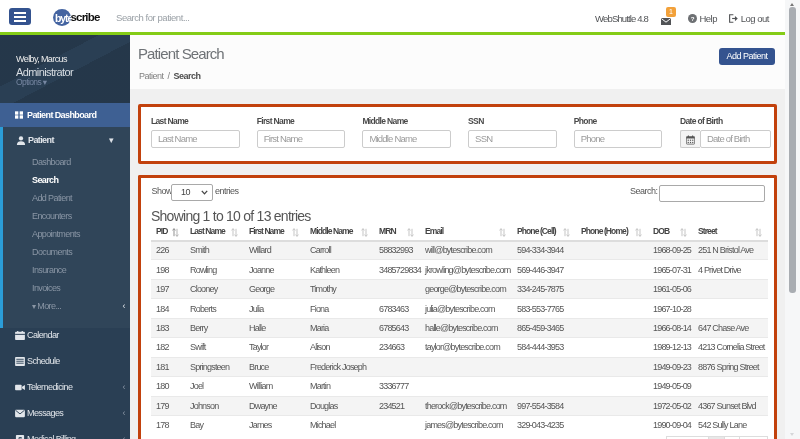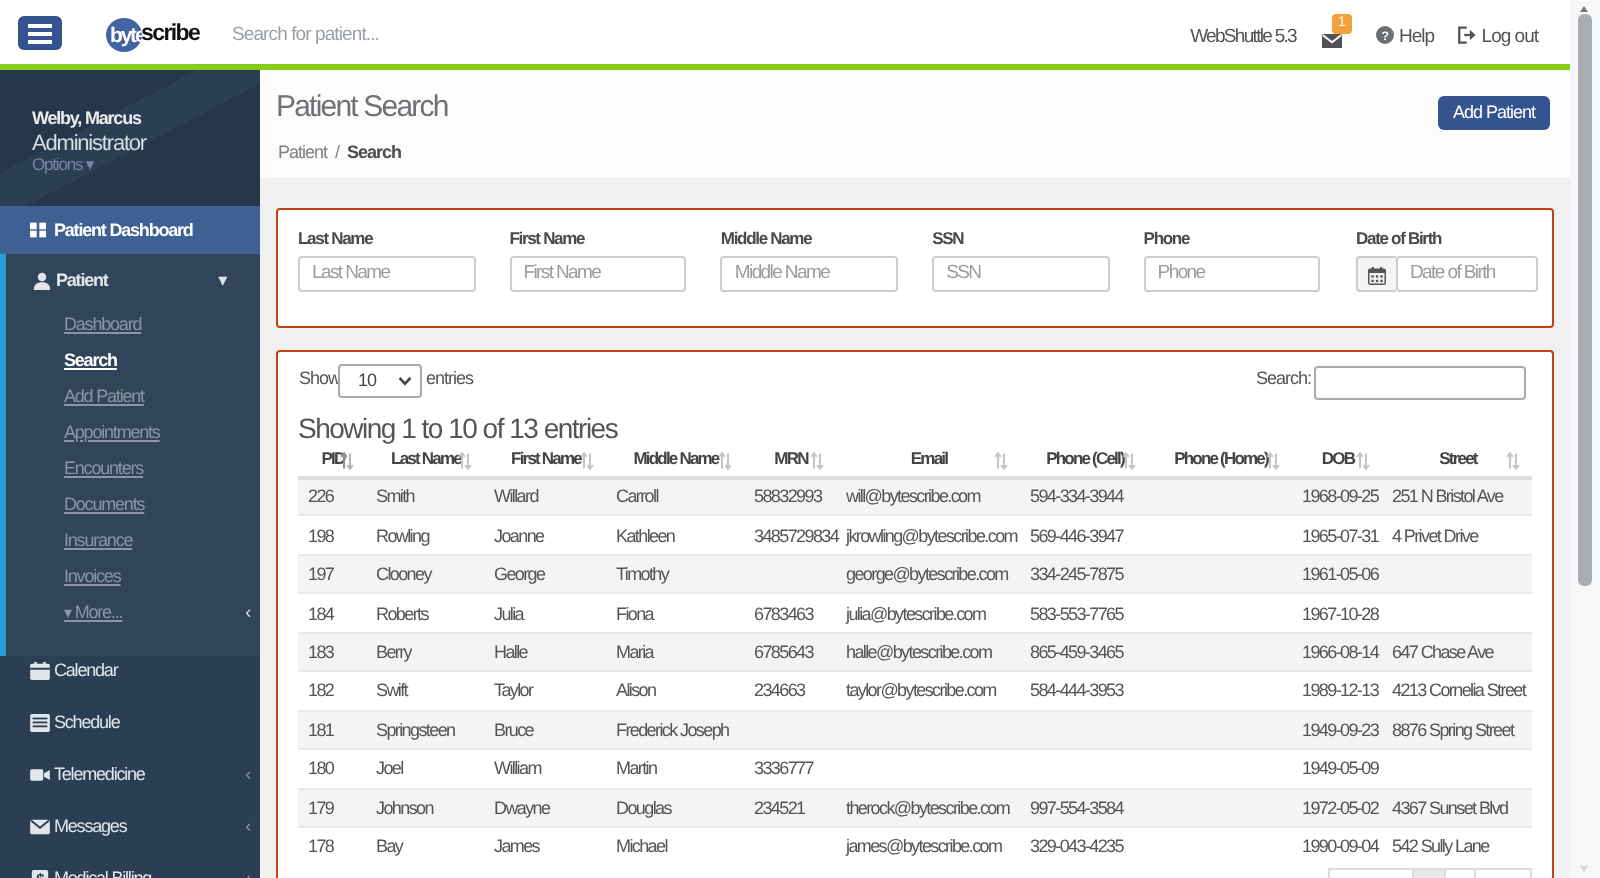--- a/index.html
+++ b/index.html
@@ -17,45 +17,45 @@
 .badge1 { position:absolute; left:5px; top:-8px; background:#f2a13a; color:#fff; font-size:7px; padding:1px 3px 1.5px; border-radius:2px; letter-spacing:0; }
 
 .sbar { position:absolute; right:0; top:0; width:15px; height:439px; background:#f6f7f8; z-index:9; }
 .sbar .thumb { position:absolute; left:3.5px; top:7px; width:7px; height:286px; background:#a9adb2; border-radius:3px; }
 .sbar .arr { position:absolute; left:5px; width:0; height:0; border-left:2.5px solid transparent; border-right:2.5px solid transparent; }
 .sbar .up { top:3px; border-bottom:3px solid #777; }
 .sbar .dn { bottom:3px; border-top:3px solid #d5d7d9; }
 
 .sidebar { position:absolute; left:0; top:35px; width:130px; height:404px; background:#2a3f54; color:#fff; z-index:4; letter-spacing:-0.6px; }
 .sidebar .tex { position:absolute; left:0; top:0; width:130px; height:68px; background:linear-gradient(to top left, rgba(0,0,0,0) 62%, rgba(0,0,0,0.12) 62%), linear-gradient(to bottom right, rgba(0,0,0,0) 55%, rgba(0,0,0,0.12) 55%); }
-.uname { position:absolute; left:16px; top:19px; font-size:9px; font-weight:bold; color:#ececec; }
+.uname { position:absolute; left:16px; top:19px; font-size:9px; font-weight:normal; color:#ececec; }
 .urole { position:absolute; left:16px; top:30.5px; font-size:11px; color:#d8dde2; }
 .uopt { position:absolute; left:16px; top:41.5px; font-size:8.5px; color:#7787a2; }
 .menu { position:absolute; left:0; top:68px; width:130px; }
 .mitem { position:relative; height:21px; line-height:21px; font-size:9px; color:#e2e6eb; }
 .mitem .mi { position:absolute; left:15px; top:50%; margin-top:-4.5px; width:10px; height:9px; }
 .mitem .mt { position:absolute; left:27px; top:0; white-space:nowrap; }
 .mitem .chev { position:absolute; right:5px; top:0; font-size:9px; color:#8a96a5; }
 .active-top { background:#3e6093; color:#fff; height:24px !important; line-height:24px !important; }
 .patientblock { position:relative; background:rgba(255,255,255,0.03); border-left:3px solid #2b9dd8; padding-bottom:13px; margin-bottom:-6px; }
 .patientblock .mi { left:13px !important; }
 .patientblock .mt { left:25px !important; }
 .patientblock .chev { right:17px; color:#dfe3e8 !important; }
-.sub { position:relative; height:18px; line-height:18px; font-size:9px; color:#8a96a5; padding-left:29px;text-decoration:underline; }
+.sub { position:relative; height:18px; line-height:18px; font-size:9px; color:#8a96a5; padding-left:29px; }
 .sub.on { color:#fff; font-weight:bold; }
 .sub .chev { position:absolute; right:5px; top:0; color:#8a96a5; font-size:9px; }
 .mbig { height:26px !important; line-height:26px !important; }
 
 .main { position:absolute; left:130px; top:35px; width:655px; height:404px; background:#fcfcfc; }
 .body-gray { position:absolute; left:0; top:54px; width:655px; height:350px; background:#f0f0f0; }
 .ptitle { position:absolute; left:8px; top:10px; font-size:15px; letter-spacing:-0.9px; color:#6e7276; }
 .addbtn { position:absolute; left:589px; top:12.5px; width:56px; height:17.5px; background:#34538f; border-radius:3px; color:#fff; font-size:9px; text-align:center; line-height:17.5px; letter-spacing:-0.5px; }
 .crumb { position:absolute; left:9px; top:36px; font-size:9px; color:#808080; letter-spacing:-0.5px; }
 .crumb b { color:#4d4d4d; }
-.panel { position:absolute; background:#fff; border:1px solid #c2410c; border-radius:2px;padding-left:16px; }
+.panel { position:absolute; background:#fff; border:3px solid #c2410c; border-radius:2px;padding-left:16px; }
 .p1 { left:8px; top:69px; width:639px; height:60px; }
 .ffield { position:absolute; top:0; }
 .flabel { position:absolute; top:8.5px; left:0; font-size:8.5px; font-weight:bold; color:#4a4a4a; white-space:nowrap; letter-spacing:-0.65px; }
 .finput { position:absolute; top:23px; left:0; height:17.5px; width:88.5px; border:1px solid #ccc; border-radius:2px; background:#fff; font-size:9.5px; color:#9b9b9b; line-height:16px; padding-left:6px; letter-spacing:-0.8px; white-space:nowrap; overflow:hidden; }
 .f1{left:10px;} .f2{left:115.7px;} .f3{left:221.4px;} .f4{left:327.1px;} .f5{left:432.8px;} .f6{left:539px;}
 .addon { position:absolute; top:23px; left:0; width:20px; height:17.5px; background:#f4f4f4; border:1px solid #ccc; border-right:none; border-radius:2px 0 0 2px; }
 .f6 .finput { left:20px; width:71px; }
 .p2 { left:8px; top:139.5px; width:639px; height:273px; border-bottom:none; border-radius:2px 2px 0 0; }
 .ctrl { position:absolute; left:0; top:0; width:100%; height:30px; font-size:9px; color:#555; letter-spacing:-0.5px; }
 .ctrl .show { position:absolute; left:10.5px; top:8.5px; }
@@ -63,42 +63,42 @@
 .ctrl .sel .car { position:absolute; right:3.5px; top:5.5px; }
 .ctrl .entries { position:absolute; left:74px; top:8.5px; }
 .ctrl .slabel { position:absolute; left:489px; top:8.5px; }
 .ctrl .sinput { position:absolute; left:518px; top:7.5px; width:106px; height:16.5px; border:1px solid #a9a9a9; border-radius:2px; background:#fff; }
 .showing { position:absolute; left:10px; top:30.5px; font-size:14px; color:#555; letter-spacing:-0.75px; }
 table.dt { position:absolute; left:10px; top:46px; width:617px; border-collapse:collapse; font-size:9px; color:#555; letter-spacing:-0.8px; table-layout:fixed; }
 table.dt th { text-align:left; vertical-align:top; font-weight:bold; color:#444; padding:2.5px 4px 0 5px; border-bottom:2px solid #ddd; border-top:1px solid #ddd; height:17px; white-space:nowrap; position:relative; font-size:8.5px; letter-spacing:-0.9px; }
 table.dt th .si { position:absolute; right:6px; top:4px; }
 table.dt td { padding:0 4px 0 5px; height:19.45px; border-top:1px solid #e9e9e9; white-space:nowrap; }
 table.dt tr.odd td { background:#f4f4f4; }
-table.dt tr:first-child th { border-top:none;text-align:center; }
+table.dt tr:first-child th { border-top:none; }
 .pag { position:absolute; left:0; top:258.5px; width:627px; height:30px; font-size:9px; text-align:right; letter-spacing:-0.5px; }
 .pag span { display:inline-block; border:1px solid #ddd; background:#fff; height:20px; line-height:20px; padding:0 5px; margin-left:-1px; color:#34538f; }
 .pag span.cur { background:#e8e8e8; color:#555; }
 .nicon { vertical-align:-1px; }
 </style>
 </head>
 <body>
 <div class="topnav">
   <div class="burger">
       <div class="ln" style="top:3.5px"></div>
       <div class="ln" style="top:7.5px"></div>
       <div class="ln" style="top:11.5px"></div>
     </div>
   <div class="logo">
       <div class="circ"></div>
       <span class="byte">byte</span>
       <span class="scribe">scribe</span>
     </div>
   <div class="navsearch">Search for patient...</div>
   <div class="navright">
-    <span class="nr" style="right:137px;letter-spacing:-0.85px">WebShuttle 5.3</span>
+    <span class="nr" style="right:137px;letter-spacing:-0.85px">WebShuttle 4.8</span>
     <span class="nr" style="right:114px;top:15px"><svg class="nicon" width="10" height="7.5" viewBox="0 0 12 9">
           <rect x="0" y="0" width="12" height="9" rx="1" fill="#515356"></rect>
           <path d="M0.6,0.8 L6,5 L11.4,0.8" fill="none" stroke="#fff" stroke-width="1.2"></path>
         </svg><span class="badge1">1</span></span>
     <span class="nr" style="right:68px"><svg class="nicon" width="9" height="9" viewBox="0 0 16 16">
           <circle cx="8" cy="8" r="8" fill="#6d7073"></circle>
           <text x="8" y="12" font-size="11" font-weight="bold" fill="#fff" text-anchor="middle" font-family="Liberation Sans">?</text>
         </svg> Help</span>
     <span class="nr" style="right:16px"><svg class="nicon" width="10" height="9" viewBox="0 0 16 14">
           <path d="M7,1 L1,1 L1,13 L7,13" fill="none" stroke="#515356" stroke-width="1.8"></path>
@@ -127,22 +127,22 @@
         <svg class="mi" viewBox="0 0 12 11">
             <circle cx="6" cy="3" r="2.6" fill="#e2e6eb"></circle>
             <path d="M1,11 C1,7.5 3,6.3 6,6.3 C9,6.3 11,7.5 11,11 Z" fill="#e2e6eb"></path>
           </svg>
         <span class="mt" style="font-weight:bold">Patient</span>
           <span class="chev">▾</span>
         </div>
       <div class="sub">Dashboard</div>
       <div class="sub on">Search</div>
       <div class="sub">Add Patient</div>
+      <div class="sub">Encounters</div>
       <div class="sub">Appointments</div>
-      <div class="sub">Encounters</div>
       <div class="sub">Documents</div>
       <div class="sub">Insurance</div>
       <div class="sub">Invoices</div>
       <div class="sub"><span style="font-size:8px;color:#8a96a5">▾</span> More...<span class="chev" style="top:0;">‹</span></div>
     </div>
     <div class="mitem mbig">
       <svg class="mi" viewBox="0 0 12 11">
           <rect x="0" y="1" width="12" height="10" rx="1" fill="#e2e6eb"></rect>
           <rect x="0" y="3.5" width="12" height="1.2" fill="#2a3f54"></rect>
           <rect x="2.5" y="0" width="1.5" height="2.5" fill="#e2e6eb"></rect>

